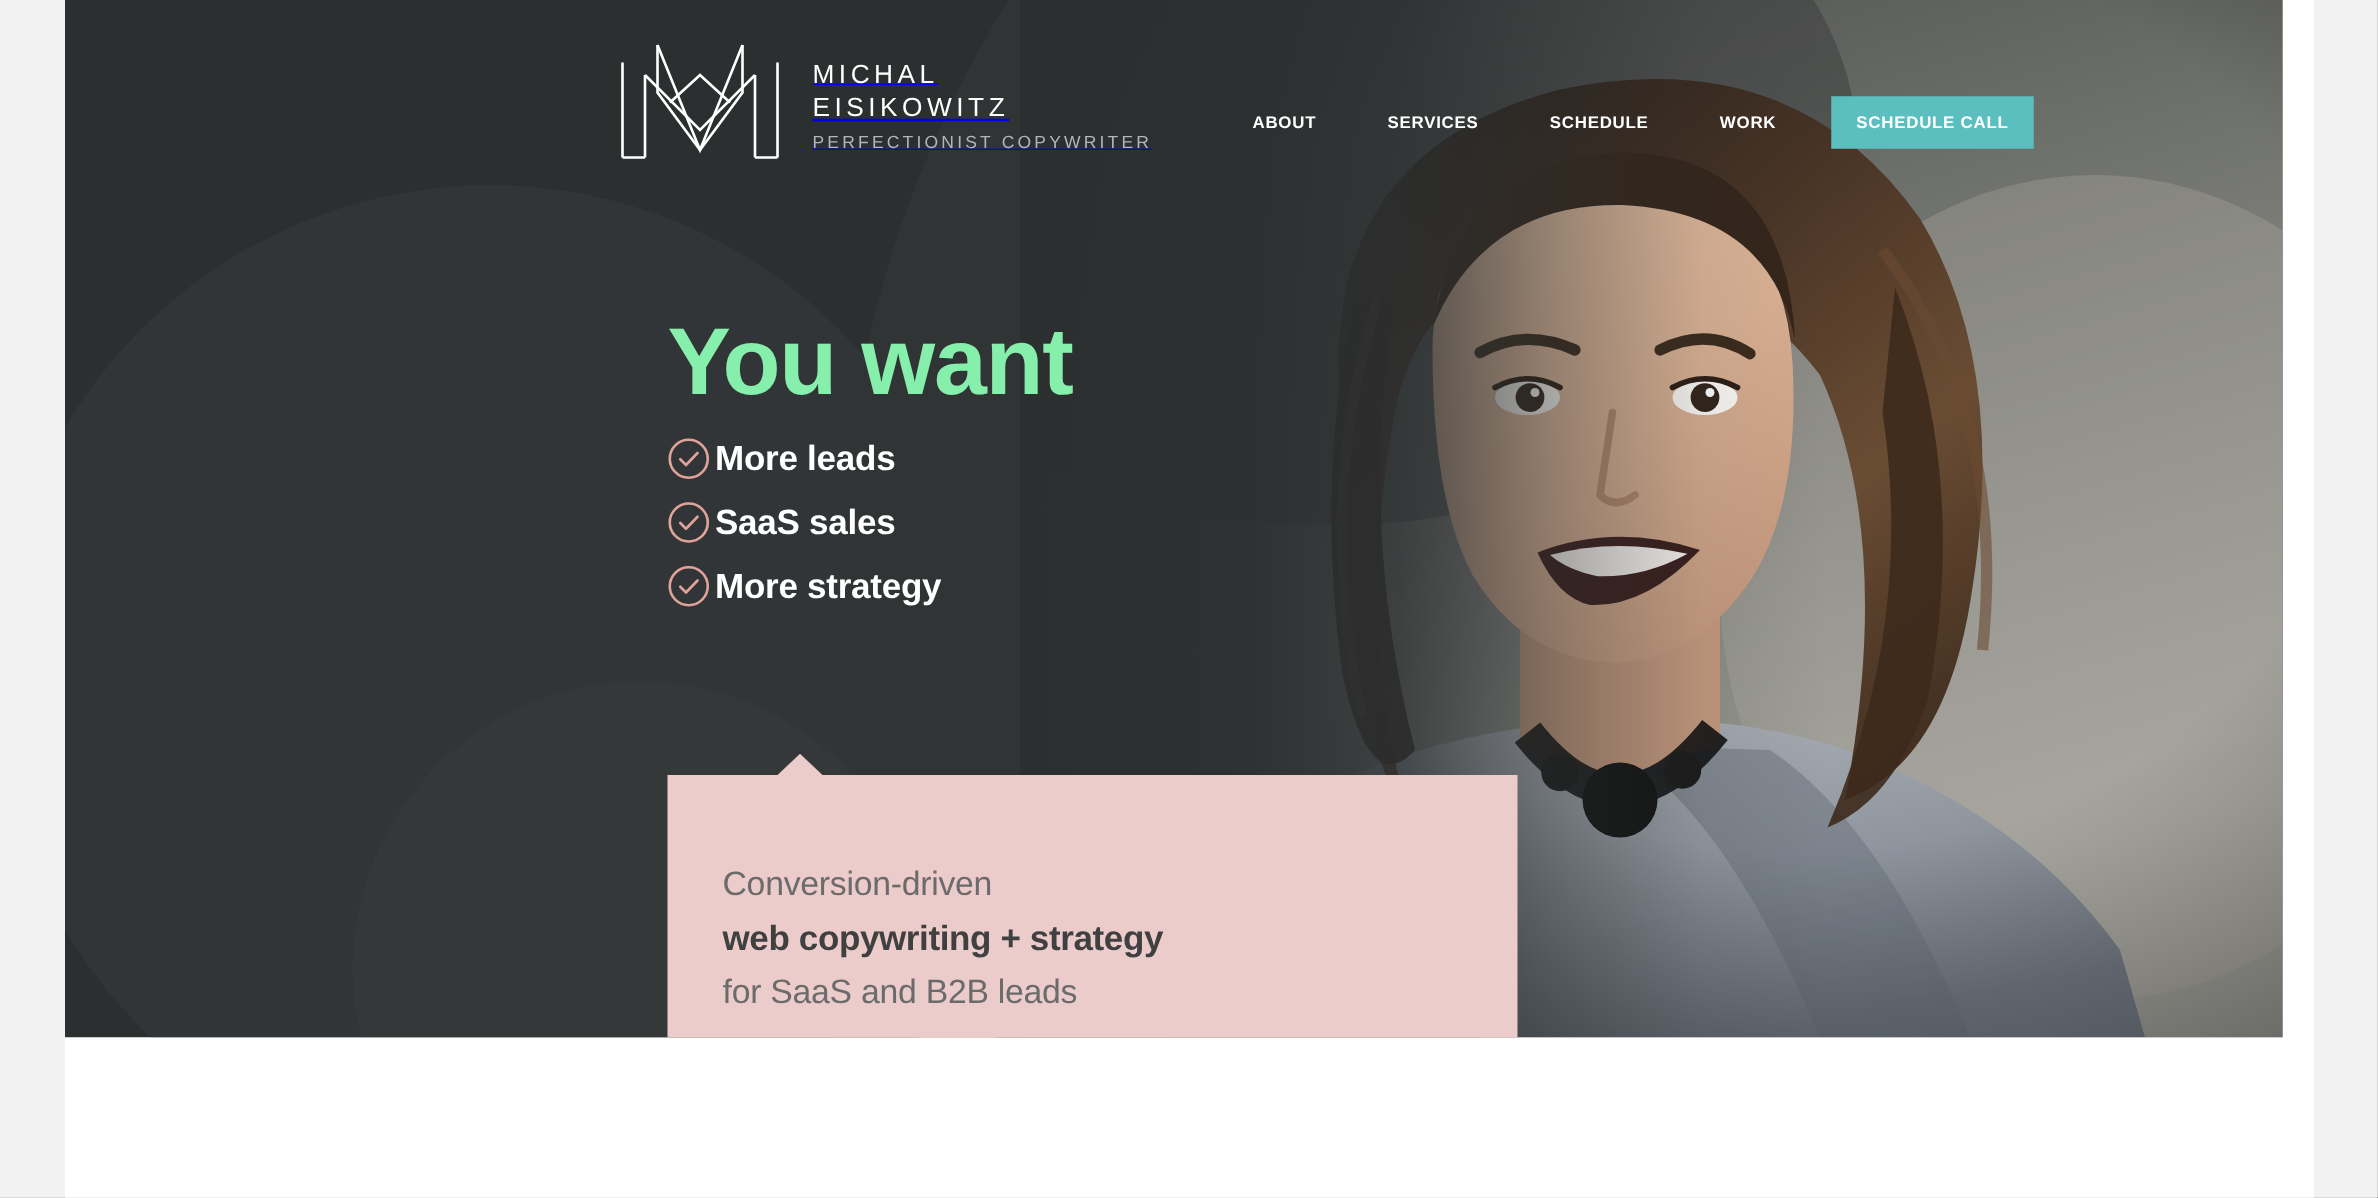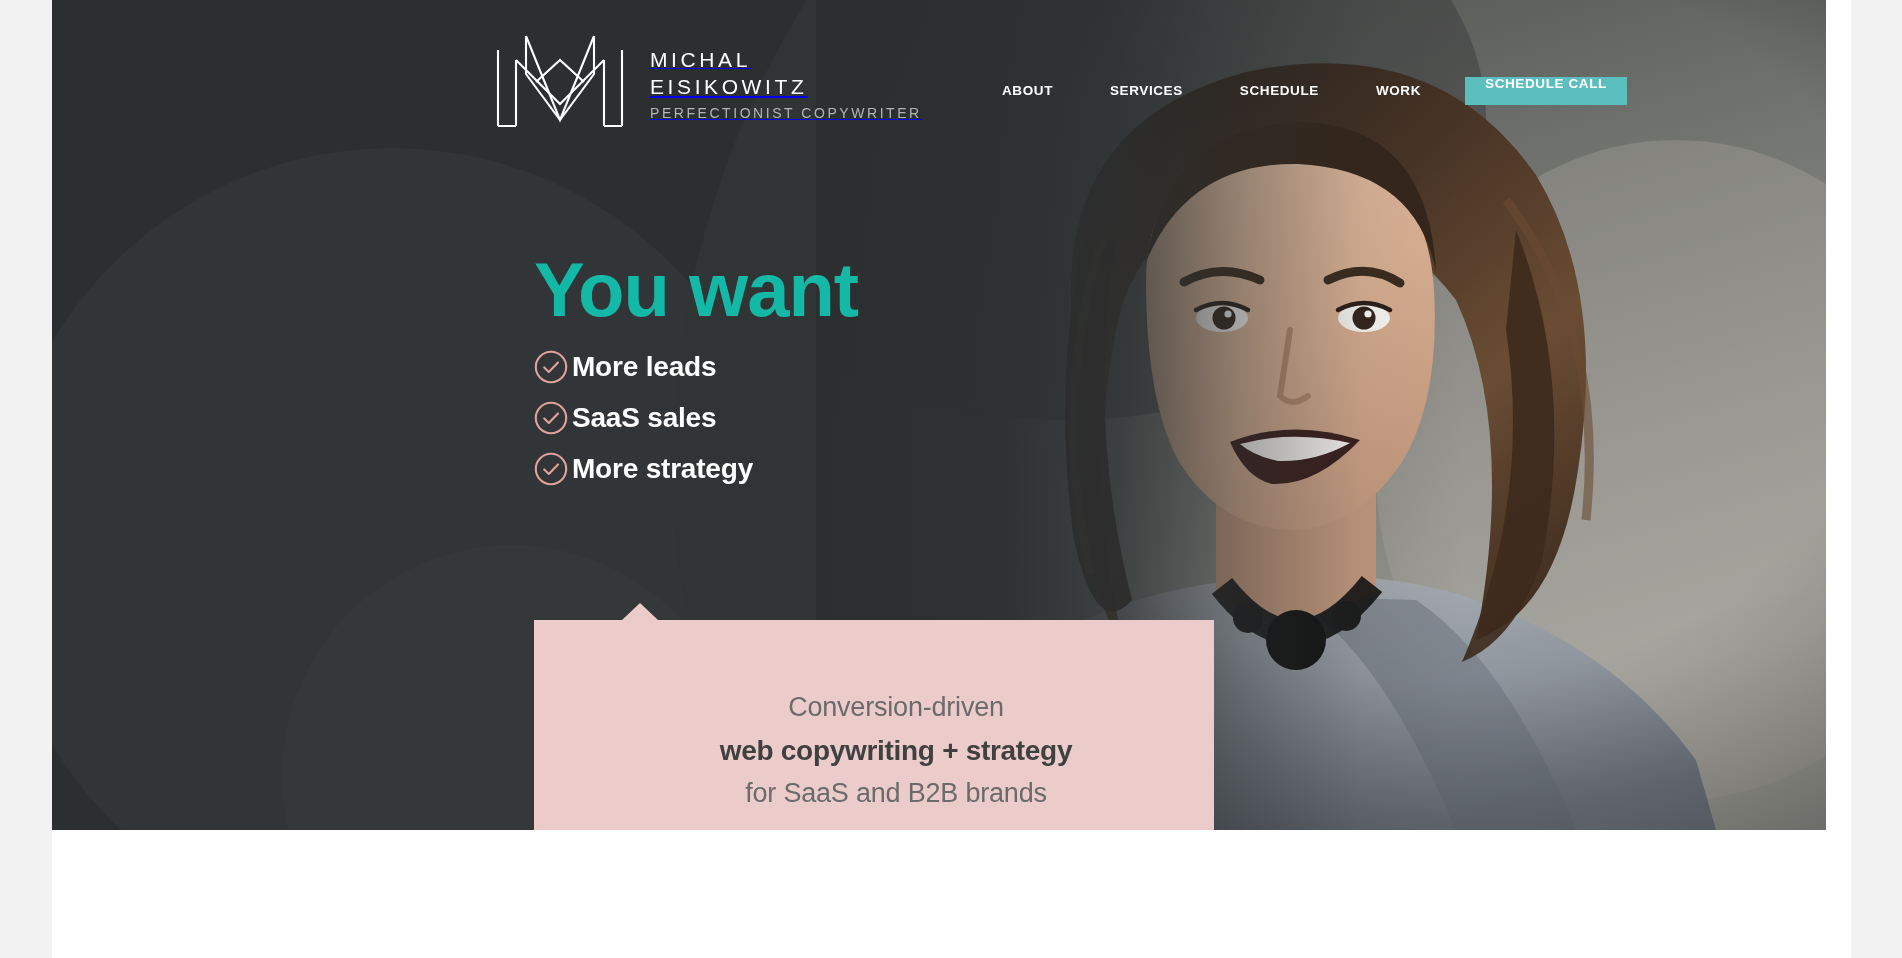--- a/index.html
+++ b/index.html
@@ -120,36 +120,36 @@
     white-space:nowrap;
     cursor:pointer;
   }
   .nav-link:last-of-type { margin-right:32px; }
   .nav-cta {
     background:#5cbfbf;
     color:#ffffff;
     font-size:13.5px;
     font-weight:700;
     letter-spacing:0.6px;
-    padding:0 20px 14px 20px;
+    padding:14px 20px 14px 20px;
     border:none;
     cursor:pointer;
     white-space:nowrap;
     font-family:"Liberation Sans", sans-serif;
     line-height:1;
   }
 
   
   .hero-copy {
     position:absolute;
     left:482px; top:246px;
     z-index:30;
   }
   .hero-title {
-    color:#14b8a6;
+    color:#86efac;
     font-size:76px;
     font-weight:700;
     letter-spacing:-1px;
     line-height:88px;
     white-space:nowrap;
   }
   .benefit-list { margin-top:16px; }
   .benefit-item {
     display:flex; align-items:center;
     gap:4px;
@@ -164,21 +164,20 @@
     white-space:nowrap;
   }
 
   
   .offer-card {
     position:absolute;
     left:482px; top:620px;
     width:680px; height:318px;
     background:#ecccca;
     z-index:35;
-    text-align:center;
   }
   .offer-pointer {
     position:absolute;
     left:88px; top:-17px;
     width:0; height:0;
     border-left:18px solid transparent;
     border-right:18px solid transparent;
     border-bottom:17px solid #ecccca;
   }
   .offer-body { padding:66px 0 0 44px; }
@@ -363,21 +362,21 @@
             <span class="benefit-text">More strategy</span>
           </li>
         </ul>
       </div>
 
       <div class="offer-card">
         <div class="offer-pointer"></div>
         <div class="offer-body">
           <div class="offer-line-light">Conversion-driven</div>
           <div class="offer-line-bold">web copywriting + strategy</div>
-          <div class="offer-line-light">for SaaS and B2B brands</div>
+          <div class="offer-line-light">for SaaS and B2B leads</div>
 
         </div>
       </div>
 
     </section>
 
     <div class="below-fold"></div>
   </div>
 </div>
 

